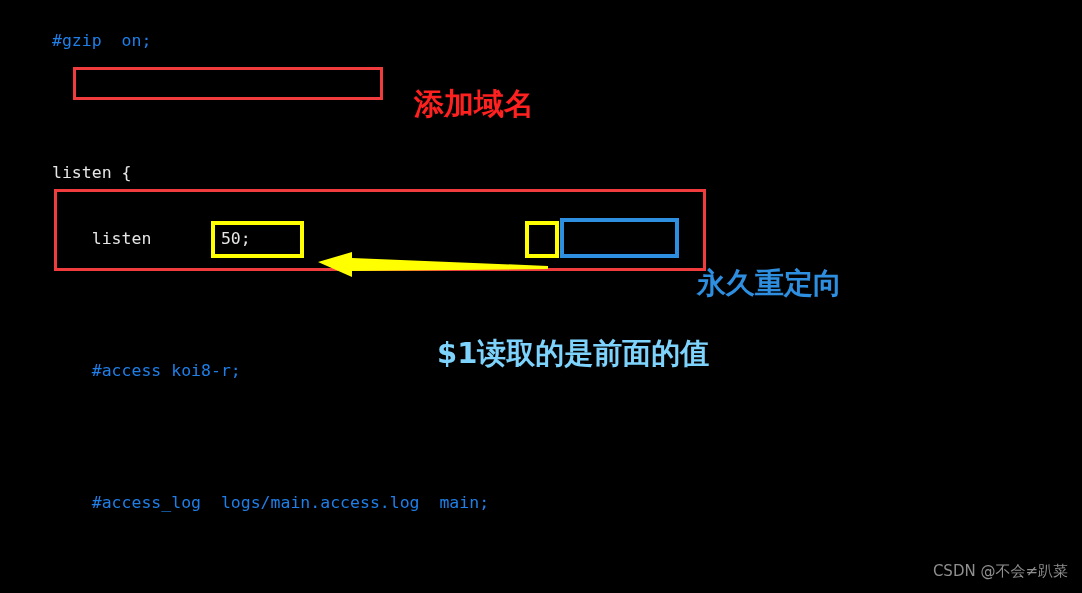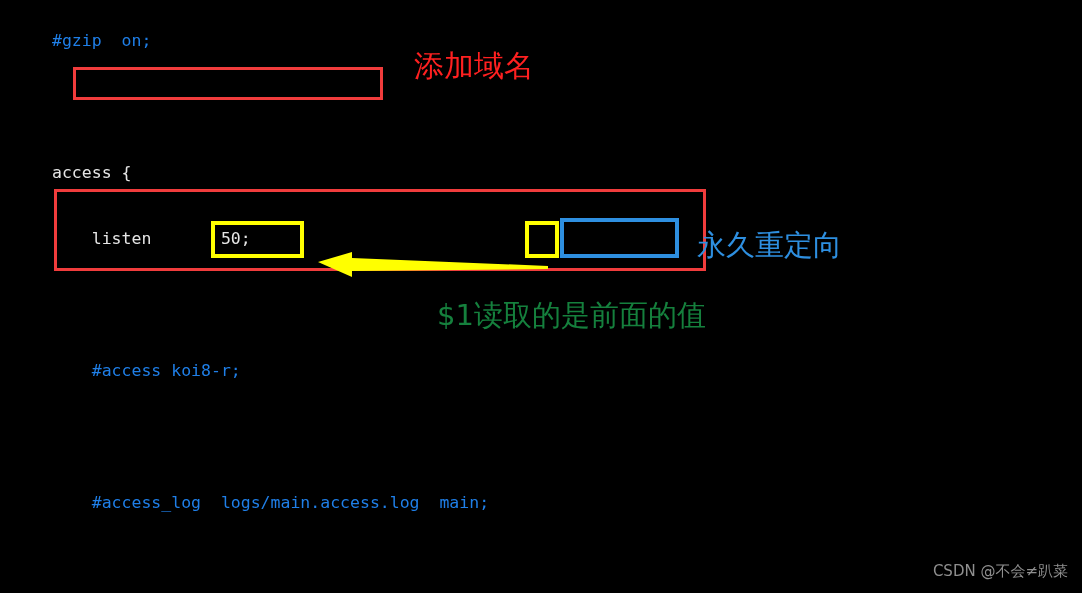--- a/index.html
+++ b/index.html
@@ -36,25 +36,26 @@
   .box { position: absolute; box-sizing: border-box; }
   .box-red    { border: 3px solid #f03c3c; }
   .box-yellow { border: 4px solid #ffff00; }
   .box-blue   { border: 4px solid #2e8fe0; }
 
   
   .ann {
     position: absolute;
     font-family: "DejaVu Sans", "Liberation Sans", sans-serif;
     white-space: nowrap;
-    font-weight: 400;
+    font-weight: 700;
+    margin-top: 38px;
   }
   .ann-red    { color: #ff2020; }
   .ann-blue   { color: #2e8fe0; }
-  .ann-yellow { color: #15803d; }
+  .ann-yellow { color: #7dd3fc; }
 
   
   #arrow { position: absolute; left: 318px; top: 252px; }
 
   
   #watermark {
     position: absolute;
     right: 14px;
     bottom: 12px;
     color: #8f8f8f;
@@ -64,21 +65,21 @@
   }
 </style>
 </head>
 <body>
 
 <div id="screen">
 
   <div id="code">
     <span class="ln blue">#gzip  on;</span>
     <span class="ln"> </span>
-    <span class="ln white">access {</span>
+    <span class="ln white">listen {</span>
     <span class="ln white">    listen       50;</span>
     <span class="ln"> </span>
     <span class="ln blue">    #access koi8-r;</span>
     <span class="ln"> </span>
     <span class="ln blue">    #access_log  logs/main.access.log  main;</span>
     
     
     
     
     

